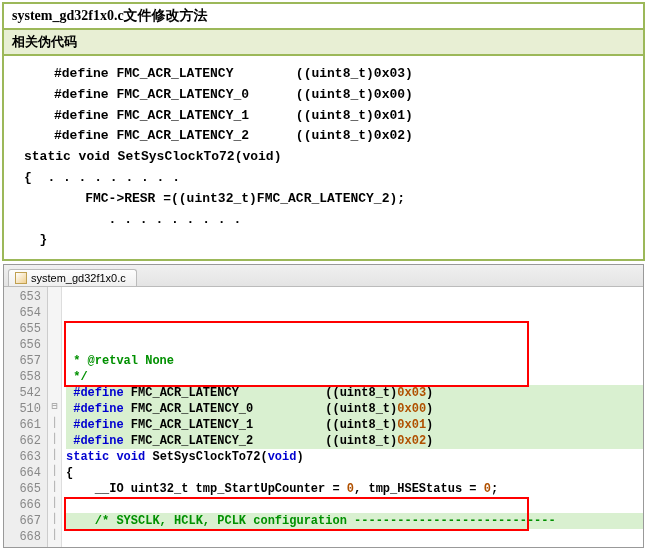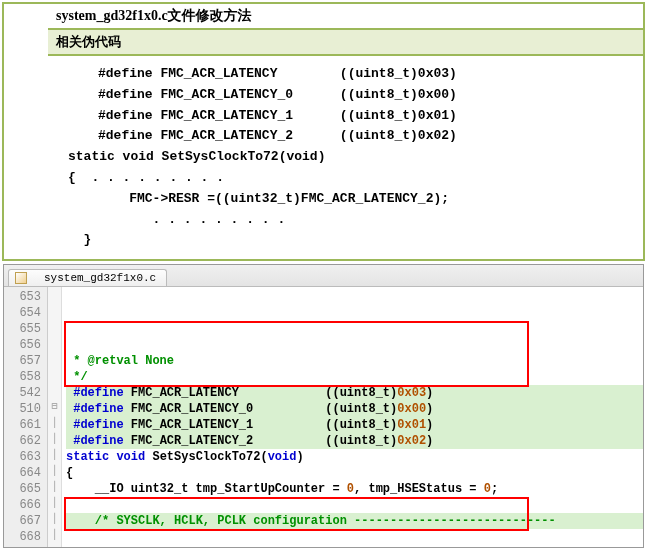--- a/index.html
+++ b/index.html
@@ -1,26 +1,26 @@
 <!DOCTYPE html>
 <html><head>
 <meta charset="utf-8">
 <style>
 * { box-sizing: border-box; margin: 0; padding: 0; }
 body { font-family: "SimSun", serif; background: #fff; width: 647px; }
 
-.outer-box { border: 2px solid #9cb859; margin: 2px; padding-left: 44px; }
+.outer-box { border: 2px solid #9cb859; margin: 2px; }
 .title-bar { background: #fff; padding: 3px 8px; font-weight: bold; font-size: 14px; border-bottom: 2px solid #9cb859; }
 .subtitle-bar { background: #e8efd4; padding: 3px 8px; font-weight: bold; font-size: 13px; border-bottom: 2px solid #9cb859; }
 .pseudo-code { background: #fff; padding: 8px 10px 8px 50px; font-family: "Courier New", monospace; font-size: 13px; line-height: 1.6; font-weight: bold; }
 .pseudo-code .line { white-space: pre; }
 
 .editor-wrap { border: 1px solid #999; margin: 3px; background: #fff; }
 .tab-bar { background: linear-gradient(#f0f0f0,#e4e4e4); border-bottom: 1px solid #bbb; padding: 2px 0 0 4px; display: flex; align-items: flex-end; height: 22px; }
-.tab { background: linear-gradient(#fdfdfd,#efefef); border: 1px solid #bbb; border-bottom: none; border-radius: 3px 3px 0 0; padding: 2px 10px 2px 6px; font-size: 11px; font-family: Liberation Mono, monospace; display: flex; align-items: center; gap: 17px; }
+.tab { background: linear-gradient(#fdfdfd,#efefef); border: 1px solid #bbb; border-bottom: none; border-radius: 3px 3px 0 0; padding: 2px 10px 2px 6px; font-size: 11px; font-family: Liberation Sans, sans-serif; display: flex; align-items: center; gap: 4px; }
 .tab-icon { width: 12px; height: 12px; background: linear-gradient(135deg,#fff,#f0d090); border:1px solid #c0a050; }
 .code-area { display: flex; font-family: "Courier New", monospace; font-size: 12px; line-height: 16px; position: relative; }
 .gutter { background: #eee; border-right: 1px solid #ccc; text-align: right; padding: 2px 6px 2px 4px; color: #888; user-select: none; min-width: 44px; }
 .gutter div { height: 16px; }
 .fold-col { background: #f5f5f5; border-right: 1px solid #ddd; width: 14px; color: #999; font-size: 10px; }
 .fold-col div { height: 16px; text-align: center; }
 .code-lines { flex: 1; padding: 2px 0 2px 4px; position: relative; white-space: pre; overflow: hidden; }
 .code-lines div { height: 16px; font-weight: bold; }
 .hl-green { background: #d9f0d0; }
 .comment { color: #009000; }

